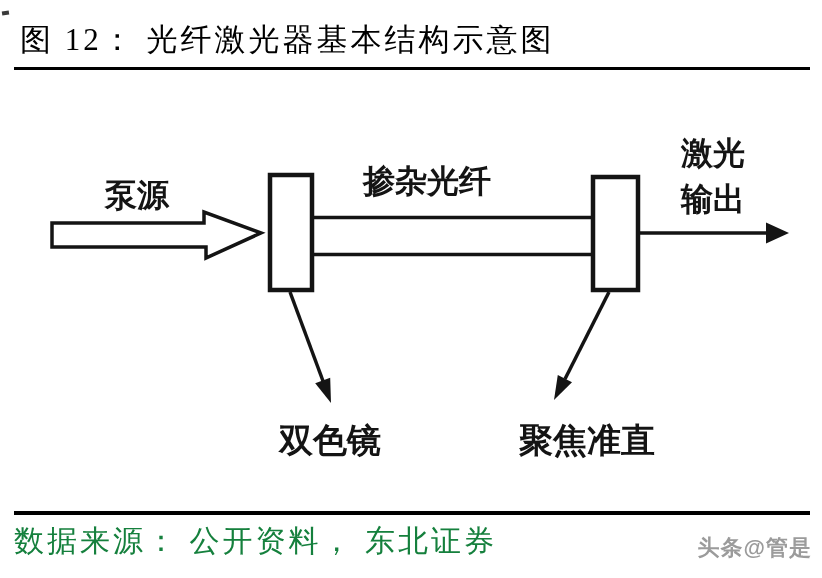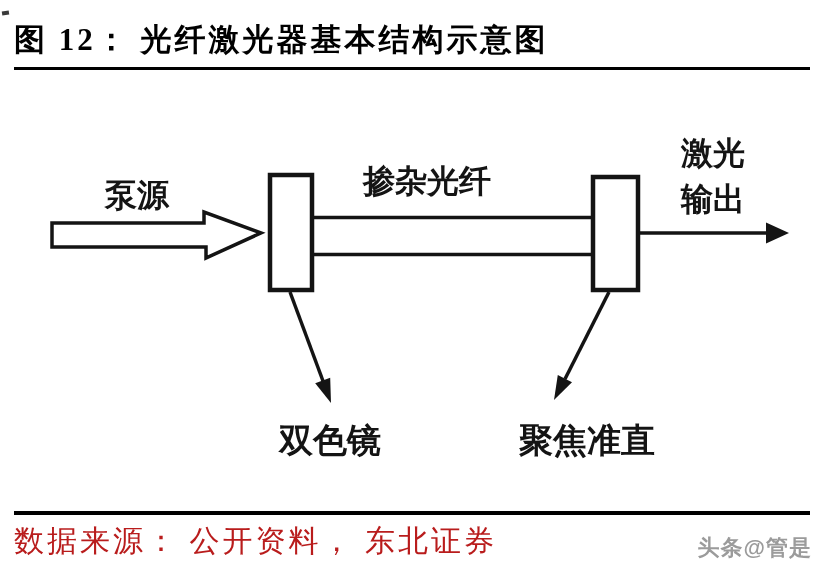--- a/index.html
+++ b/index.html
@@ -9,43 +9,43 @@
     width:822px; height:578px;
     background:#ffffff;
     overflow:hidden;
     font-family:"Liberation Serif","DejaVu Serif",serif;
   }
   .artifact {
     position:absolute; left:2px; top:11px; width:7px; height:4px;
     background:#3a3a3a; transform:rotate(-8deg);
   }
   .figure-title {
-    position:absolute; left:14px; top:19px;
-    font-size:31px; font-weight:bold; color:#000000;
+    position:absolute; left:20px; top:19px;
+    font-size:31px; font-weight:normal; color:#000000;
     letter-spacing:3px; white-space:nowrap;
   }
   .title-rule {
     position:absolute; left:14px; top:67px;
     width:796px; height:3px; background:#000000;
   }
   .diagram-svg {
     position:absolute; left:0; top:0; width:822px; height:578px;
   }
   .dlabel {
     font-family:"Liberation Serif","DejaVu Serif",serif;
     font-weight:bold; font-size:32px; fill:#141414;
   }
   .ink { stroke:#141414; }
   .src-rule {
     position:absolute; left:14px; top:511px;
     width:796px; height:4px; background:#000000;
   }
   .source-text {
     position:absolute; left:14px; top:521px;
-    font-size:30px; color:#b91c1c; letter-spacing:3px; white-space:nowrap;
+    font-size:30px; color:#15803d; letter-spacing:3px; white-space:nowrap;
   }
   .watermark {
     position:absolute; right:10px; top:533px;
     font-family:"Liberation Sans","DejaVu Sans",sans-serif;
     font-size:22px; font-weight:bold; color:#9b9b9b;
     text-shadow:2px 2px 0 #ffffff, -1px -1px 0 #ffffff;
     letter-spacing:1px; white-space:nowrap;
   }
 </style>
 </head>

